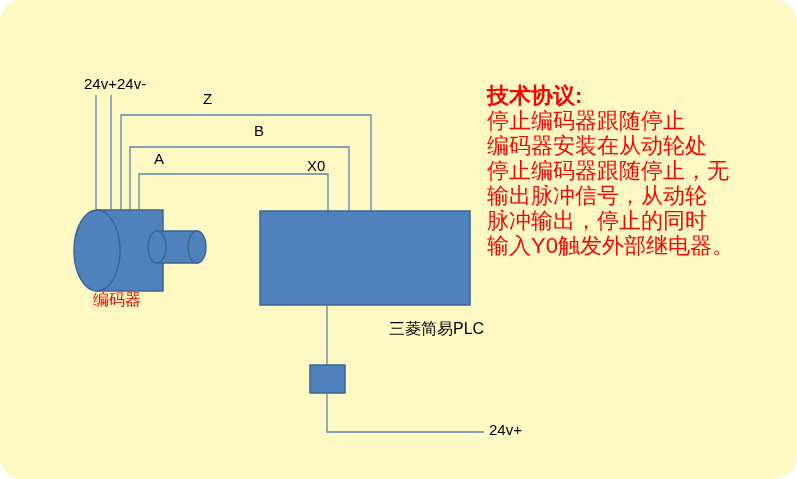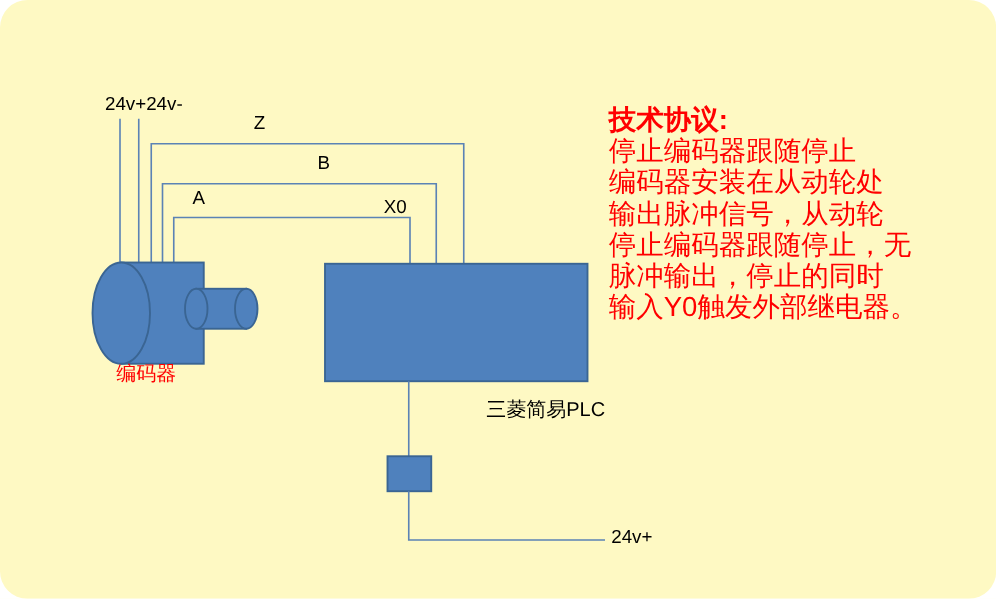--- a/index.html
+++ b/index.html
@@ -92,19 +92,19 @@
   <div class="label cjk red" style="left:93px; top:291px;">编码器</div>
 
   <div class="label cjk" style="left:373px; top:320px;margin-left:16px;">三菱简易PLC</div>
 
   <div class="label" style="left:489px; top:422px;">24v+</div>
 
   <div class="note">
     <div class="note-title">技术协议:</div>
     <div class="note-line">停止编码器跟随停止</div>
     <div class="note-line">编码器安装在从动轮处</div>
+    <div class="note-line">停止编码器跟随停止，无</div>
     <div class="note-line">输出脉冲信号，从动轮</div>
-    <div class="note-line">停止编码器跟随停止，无</div>
     <div class="note-line">脉冲输出，停止的同时</div>
     <div class="note-line">输入Y0触发外部继电器。</div>
   </div>
 
 </div>
 
 </body></html>

